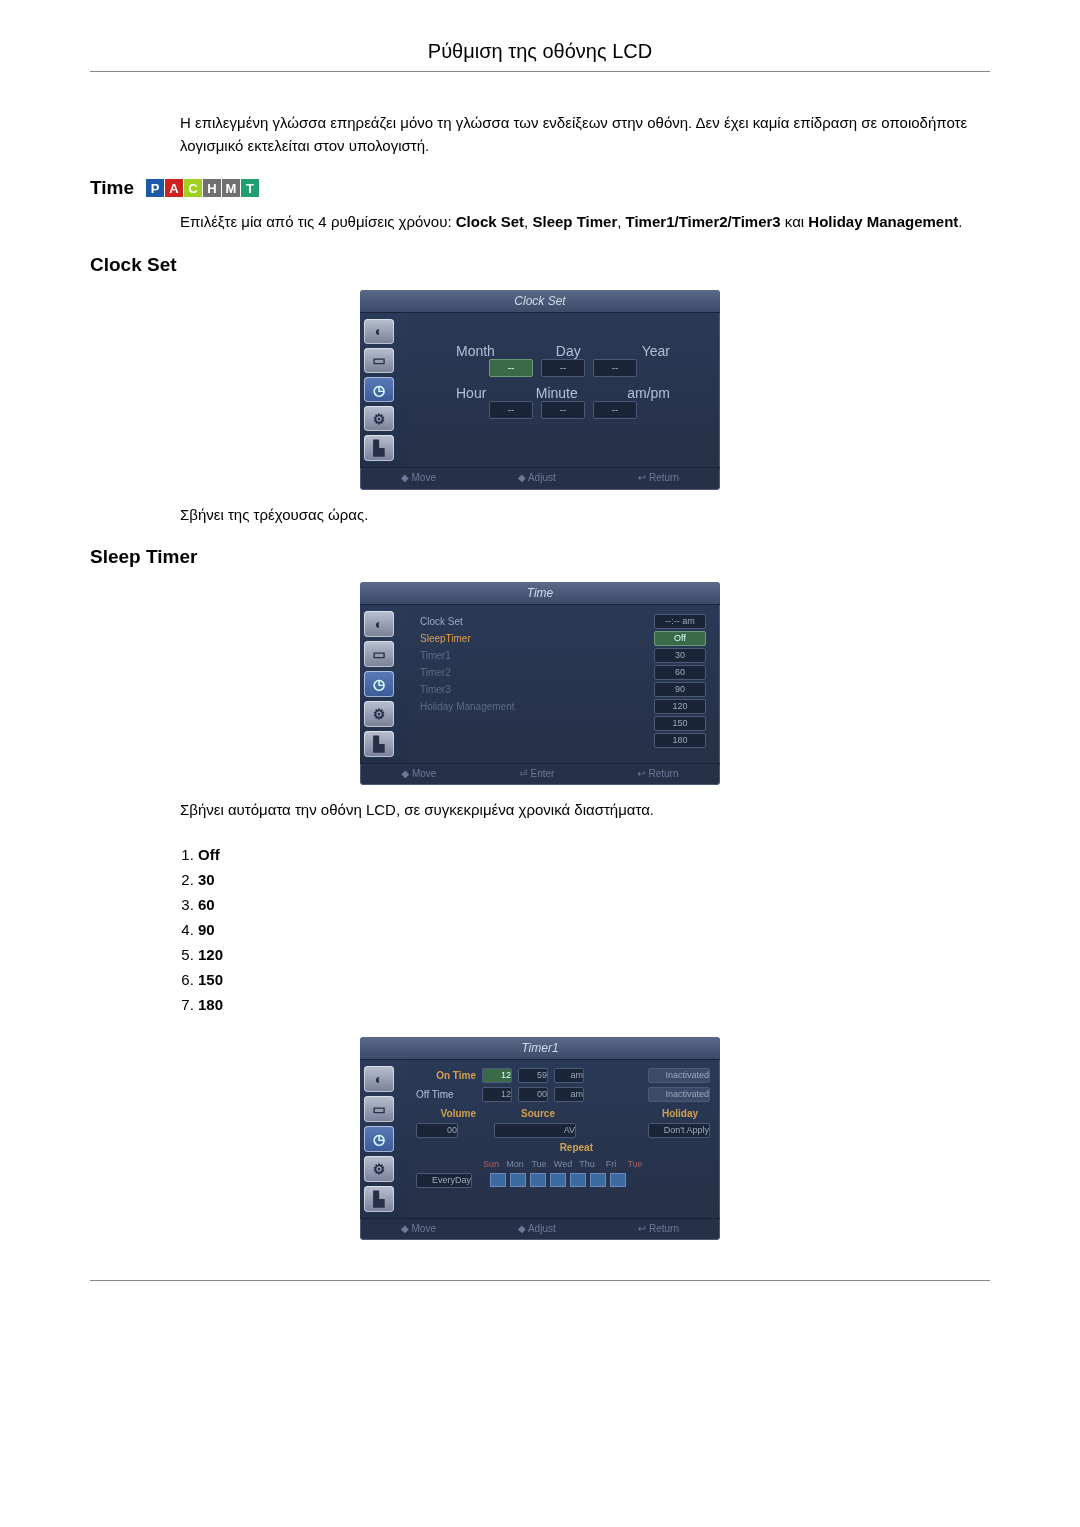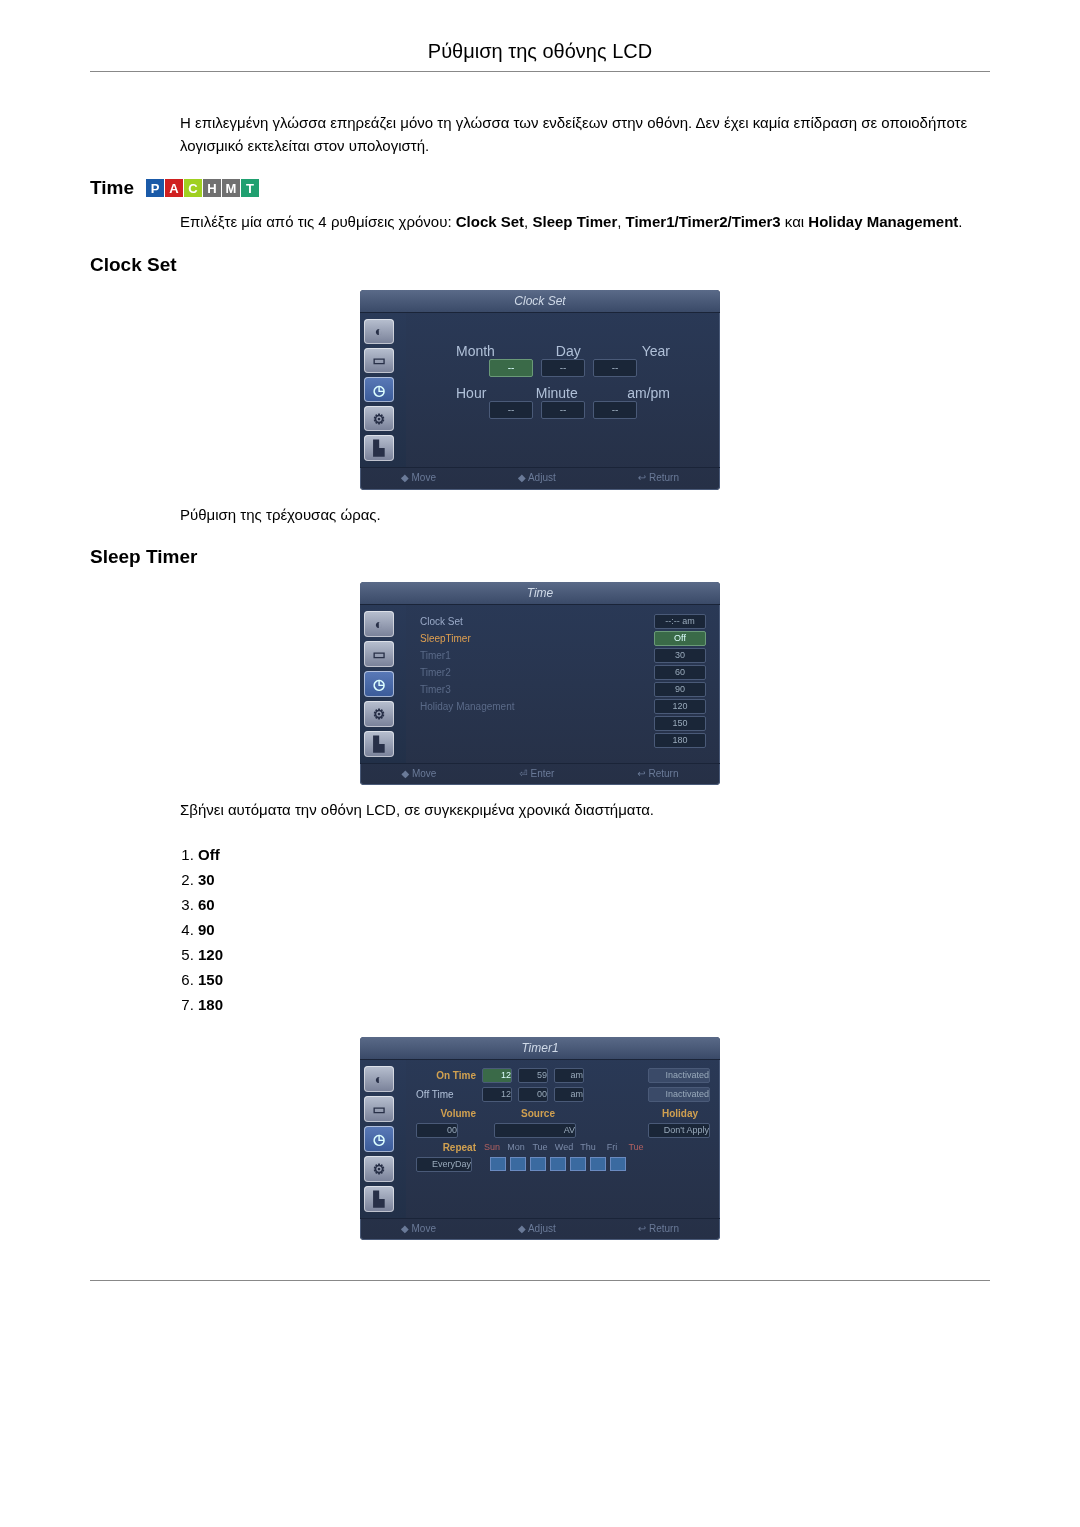--- a/index.html
+++ b/index.html
@@ -209,21 +209,21 @@
           <div class="osd-field">--</div>
         </div>
       </div>
     </div>
     <div class="osd-footer">
       <span>◆ Move</span>
       <span>◆ Adjust</span>
       <span>↩ Return</span>
     </div>
   </div>
-  <div class="indent-block body-text">Ρύθμιση της τρέχουσας ώρας.</div>
+  <div class="indent-block body-text">Σβήνει της τρέχουσας ώρας.</div>
 
   <div class="sub-section-title">Sleep Timer</div>
   <div class="osd osd-img">
     <div class="osd-titlebar">Time</div>
     <div class="osd-body">
       <div class="osd-icons">
         <div class="osd-icon">◐</div>
         <div class="osd-icon">▭</div>
         <div class="osd-icon active">◷</div>
         <div class="osd-icon">⚙</div>
@@ -317,21 +317,21 @@
           <span style="flex:1"></span>
           <span class="col-head" style="width:60px;text-align:center;">Holiday</span>
         </div>
         <div class="row">
           <span class="tag" style="width:40px;margin-left:0;">00</span>
           <span style="width:24px;"></span>
           <span class="tag" style="width:80px;">AV</span>
           <span style="flex:1"></span>
           <span class="tag" style="width:60px;">Don't Apply</span>
         </div>
-        <div class="row" style="margin-top:4px;">
+        <div class="row" style="margin-top:4px;flex-direction:column;">
           <span class="lbl">Repeat</span>
           <div class="days" id="day-labs">
               <span class="daylab wknd">Sun</span>
               <span class="daylab">Mon</span>
               <span class="daylab">Tue</span>
               <span class="daylab">Wed</span>
               <span class="daylab">Thu</span>
               <span class="daylab">Fri</span>
               <span class="daylab wknd">Tue</span>
             </div>

